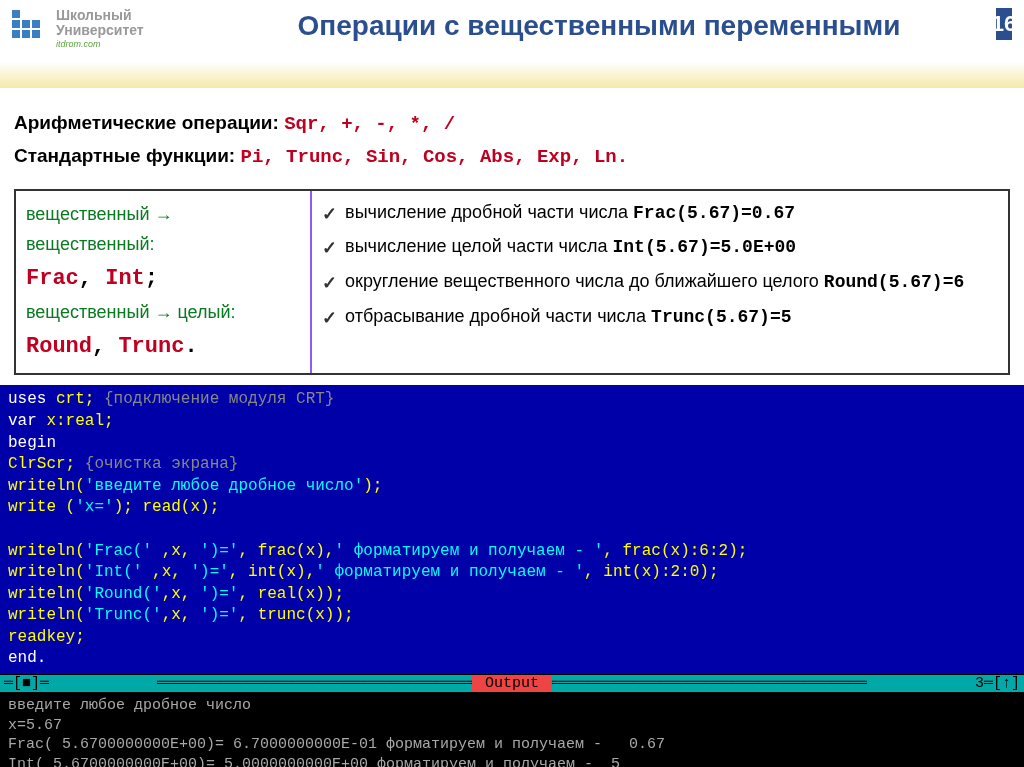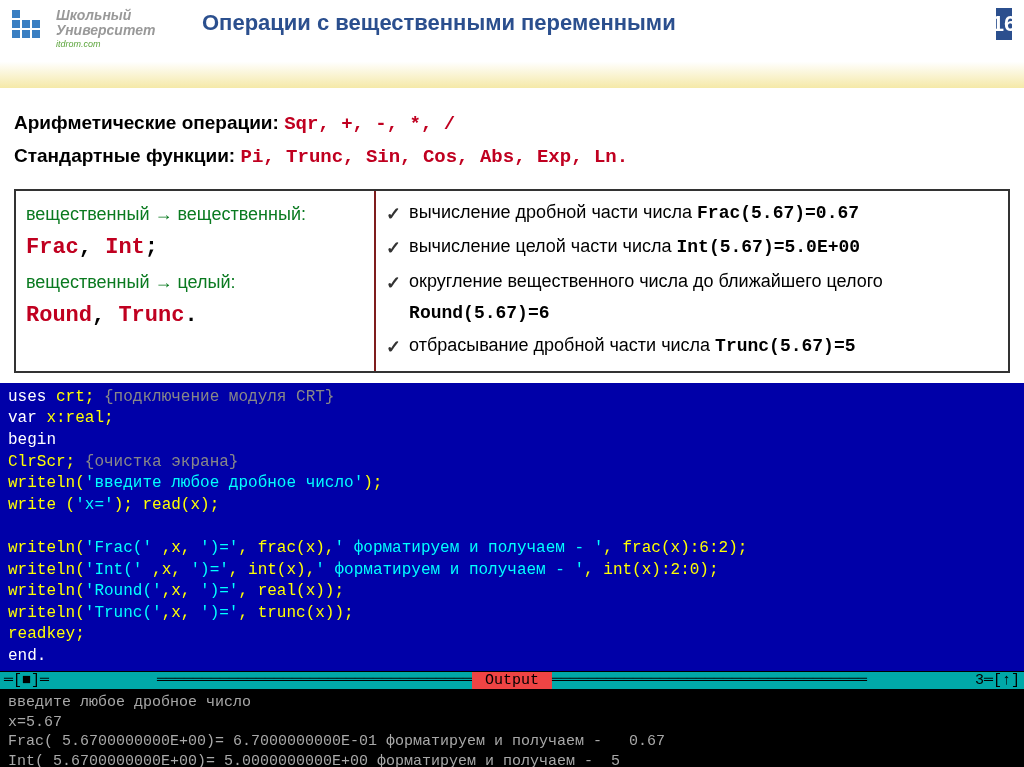--- a/index.html
+++ b/index.html
@@ -3,33 +3,33 @@
 <meta charset="utf-8">
 <style>
   * { box-sizing: border-box; margin: 0; padding: 0; }
   body { width: 1024px; height: 767px; font-family: Arial, sans-serif; background: #fff; overflow: hidden; }
   
   .header { display: flex; align-items: flex-start; padding: 8px 12px 0 12px; background: linear-gradient(to bottom, #fff 0%, #fff 70%, #f5e9a8 100%); height: 88px; position: relative; }
   .logo-area { display: flex; align-items: center; gap: 8px; width: 190px; }
   .logo-icon { width: 36px; height: 36px; display: flex; flex-direction: column; gap: 2px; }
   .logo-icon .row { display: flex; gap: 2px; }
   .logo-icon .sq { width: 8px; height: 8px; background: #3a7fc2; }
-  .logo-text { font-size: 14px; font-weight: bold; color: #999; line-height: 1.1; font-style: italic; }
+  .logo-text { font-size: 14px; font-weight: bold; color: #999; line-height: 1.1; }
   .logo-sub { font-size: 9px; color: #5da53d; font-style: italic; }
-  .title { flex: 1; font-size: 22px; font-weight: bold; color: #2b4f8e; padding-top: 2px; }
+  .title { flex: 1; font-size: 28px; font-weight: bold; color: #2b4f8e; padding-top: 2px; text-align: center; }
   .page-num { width: 16px; height: 32px; background: #2b4f8e; color: #fff; font-size: 22px; font-weight: bold; display: flex; align-items: center; justify-content: center; text-align: center; }
   
   .content1 { padding: 20px 25px 14px 14px; font-size: 19px; line-height: 1.6; }
   .content1 .row { margin-bottom: 2px; }
   .bold { font-weight: bold; }
   .mono { font-family: 'Courier New', monospace; font-weight: bold; }
   .red { color: #c00020; }
   
   .table-box { margin: 0 14px; border: 2px solid #333; display: flex; }
-  .col-left { width: 360px; border-right: 2px solid #7f1d1d; padding: 8px 10px; font-size: 18px; line-height: 1.7; }
+  .col-left { width: 296px; border-right: 2px solid #8b5cf6; padding: 8px 10px; font-size: 18px; line-height: 1.7; }
   .col-right { flex: 1; padding: 6px 10px; font-size: 18px; line-height: 1.7; }
   .green { color: #0a7a20; }
   .list-item { display: flex; align-items: flex-start; gap: 8px; margin-bottom: 2px; }
   .check { color: #333; font-weight: bold; flex-shrink: 0; margin-top: 2px; }
   
   .code-dark { background: #0000a8; color: #fff; font-family: 'Courier New', monospace; font-size: 16px; padding: 4px 8px; line-height: 1.35; margin-top: 10px; }
   .code-dark .yellow { color: #ffff00; font-family: Liberation Mono, monospace; }
   .code-dark .cyan { color: #00ffff; }
   .code-dark .gray-c { color: #888; }
   .code-dark .white { color: #fff; }

